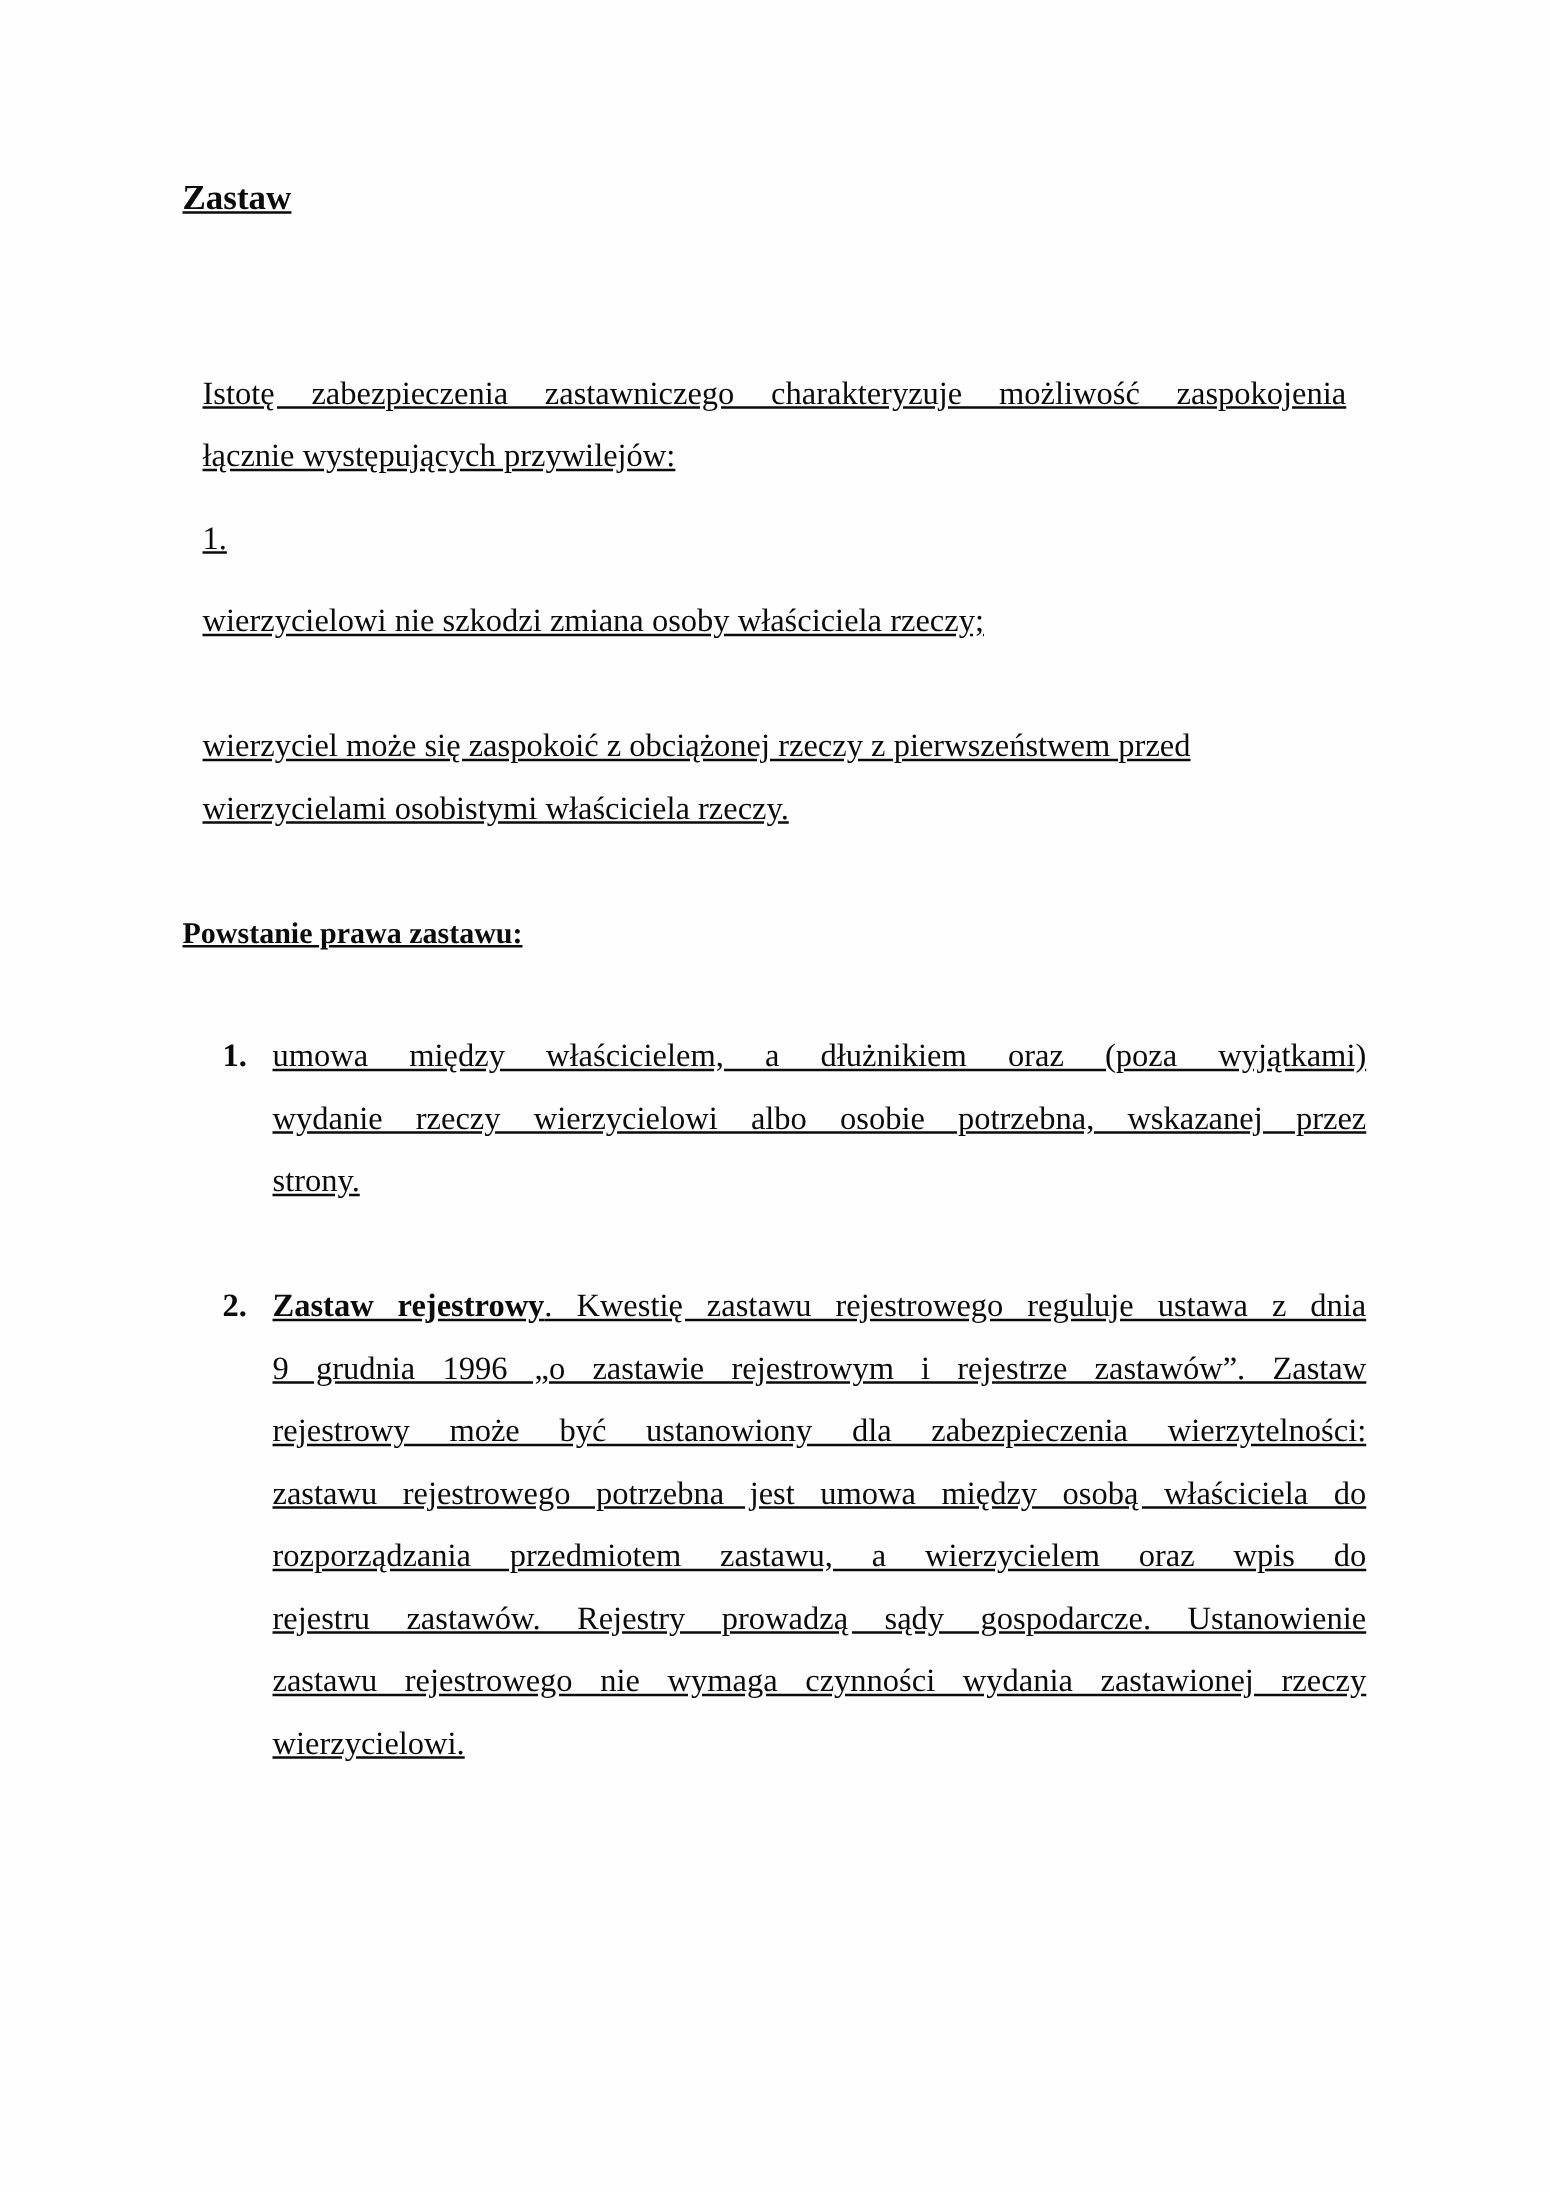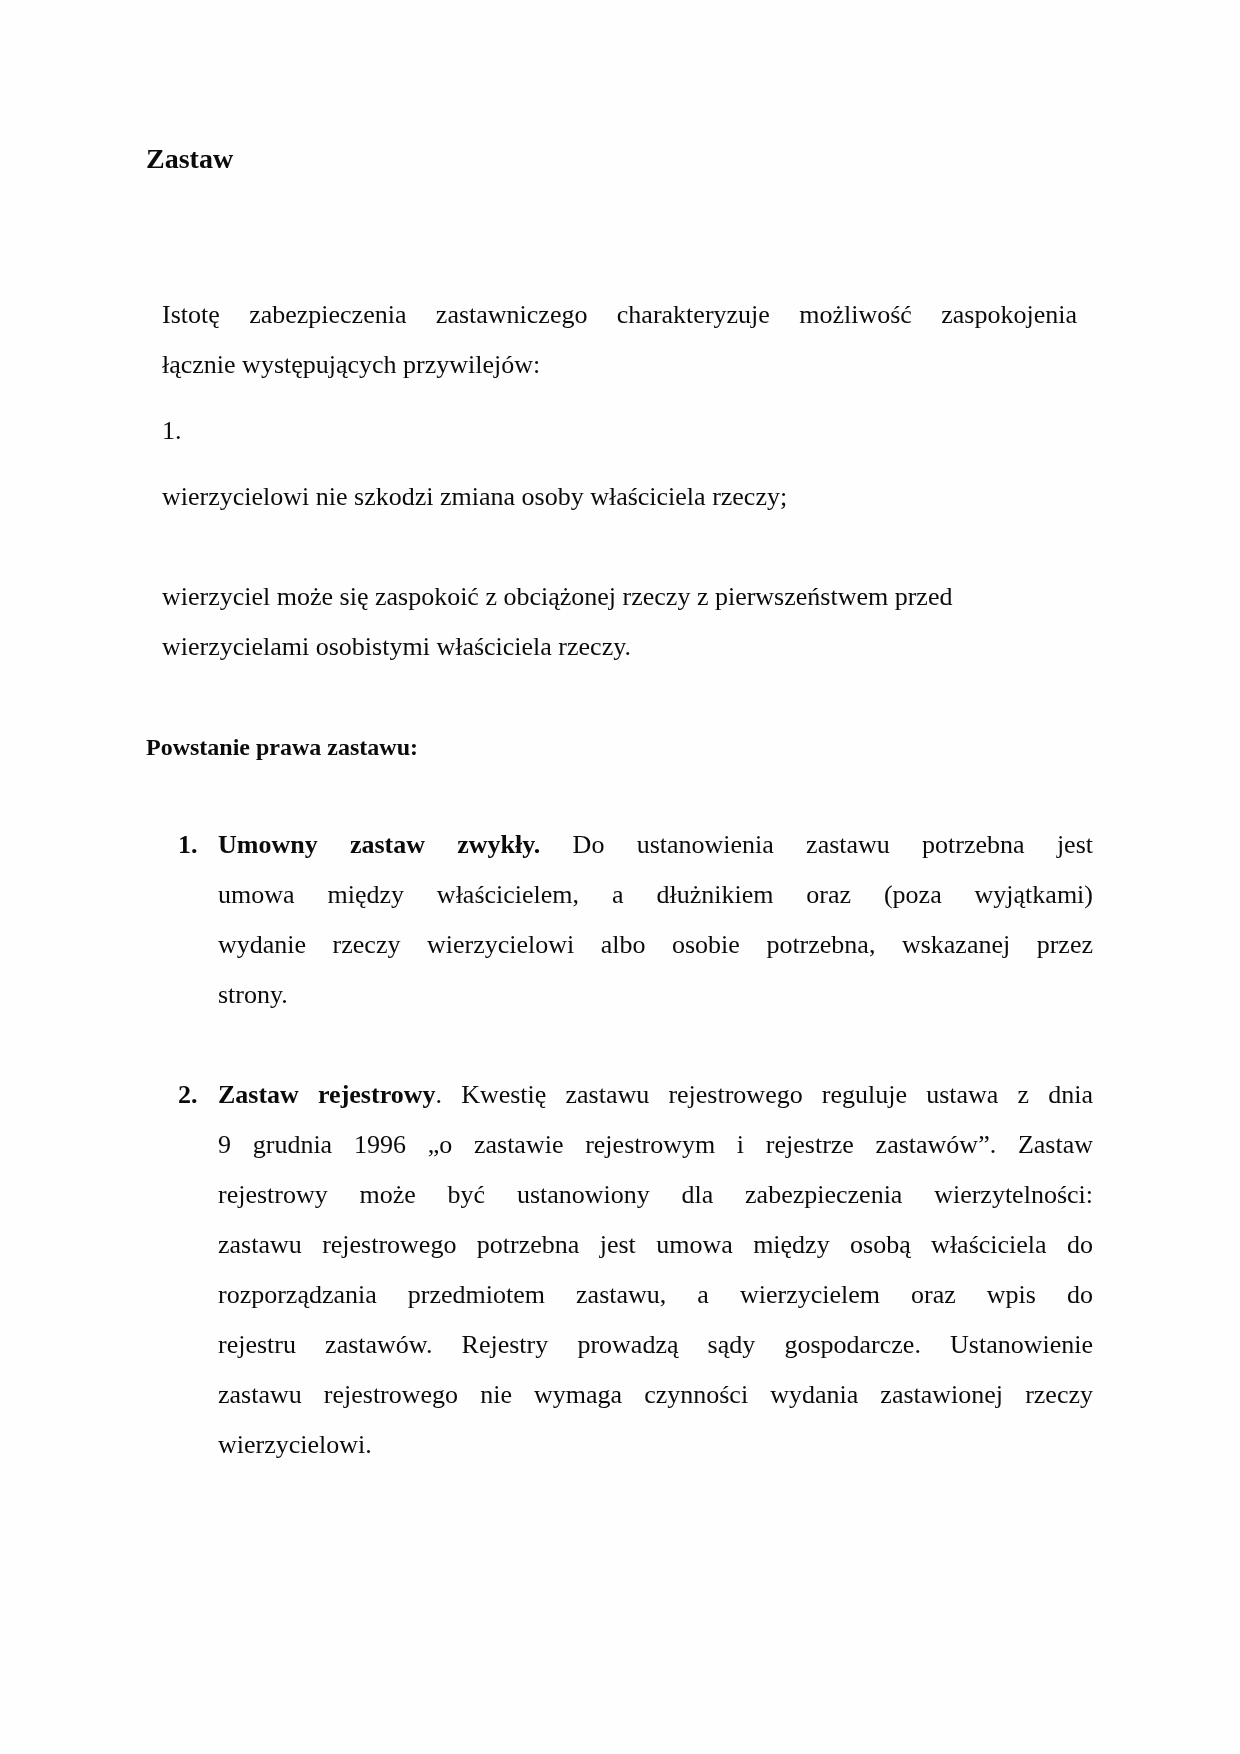--- a/index.html
+++ b/index.html
@@ -14,20 +14,21 @@
     background: #fefefe;
     overflow: hidden;
     font-family: "Liberation Serif", "DejaVu Serif", serif;
     color: #0b0b0b;
   }
   .content {
     position: absolute;
     left: 146px;
     top: 0;
     width: 947px;
+    text-decoration: underline;
   }
   .title {
     font-size: 28px;
     font-weight: bold;
     line-height: 34px;
     margin: 142px 0 0 0;
   }
   .para {
     font-size: 26px;
     line-height: 50px;
@@ -87,21 +88,20 @@
     <div class="para block-priv2">
         <div class="tline"><span>wierzyciel może się zaspokoić z obciążonej rzeczy z pierwszeństwem przed</span></div>
         <div class="tline"><span>wierzycielami osobistymi właściciela rzeczy.</span></div>
       </div>
 
     <h2 class="heading">Powstanie prawa zastawu:</h2>
 
     <div class="list">
         <div class="list-item item-1">
           <span class="num">1.</span>
-          <div class="tline just"><span class="bold">Umowny zastaw zwykły.</span><span> Do ustanowienia zastawu potrzebna jest</span></div>
           <div class="tline just"><span>umowa między właścicielem, a dłużnikiem oraz (poza wyjątkami)</span></div>
           <div class="tline just"><span>wydanie rzeczy wierzycielowi albo osobie potrzebna, wskazanej przez</span></div>
           <div class="tline"><span>strony.</span></div>
         </div>
         <div class="list-item item-2">
           <span class="num">2.</span>
           <div class="tline just"><span class="bold">Zastaw rejestrowy</span><span>. Kwestię zastawu rejestrowego reguluje ustawa z dnia</span></div>
           <div class="tline just"><span>9 grudnia 1996 „o zastawie rejestrowym i rejestrze zastawów”. Zastaw</span></div>
           <div class="tline just"><span>rejestrowy może być ustanowiony dla zabezpieczenia wierzytelności:</span></div>
           <div class="tline just"><span>zastawu rejestrowego potrzebna jest umowa między osobą właściciela do</span></div>

